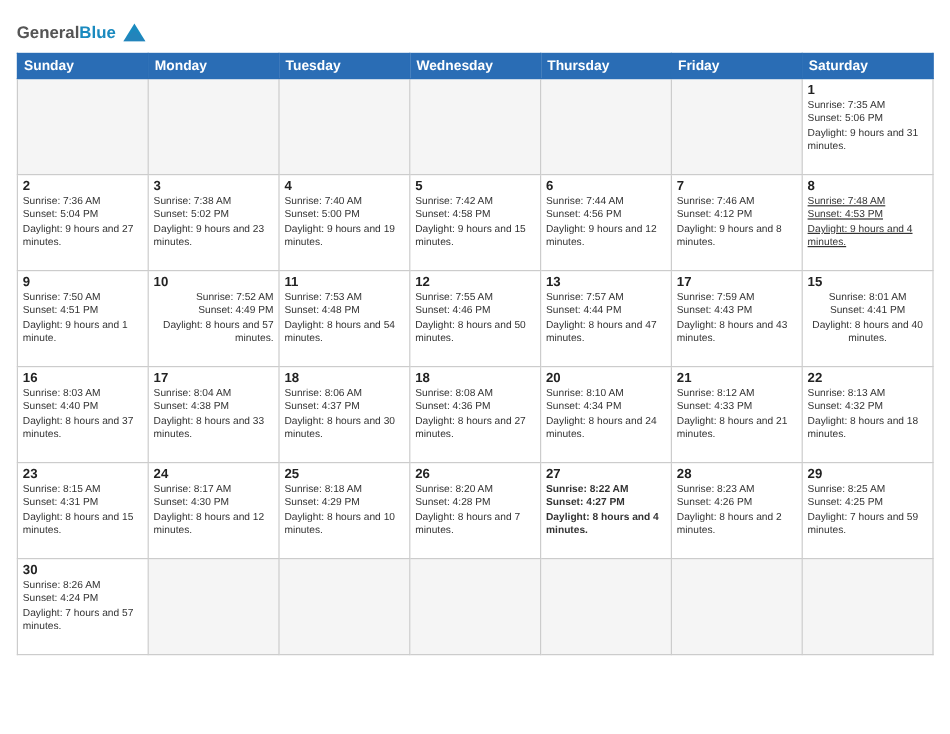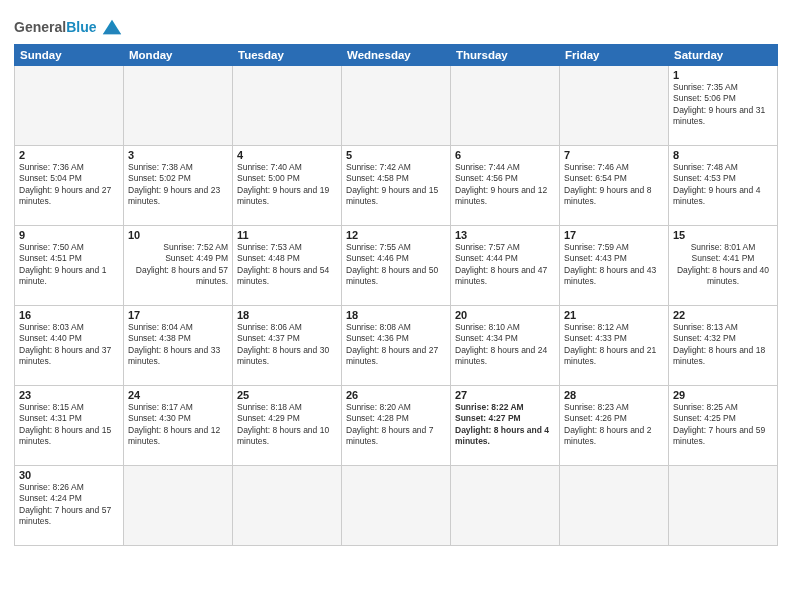--- a/index.html
+++ b/index.html
@@ -165,26 +165,26 @@
           </td>
           <td>
             <span class="day-number">6</span>
             <div class="day-info" style="white-space: pre-line;">Sunrise: 7:44 AM
 Sunset: 4:56 PM
 Daylight: 9 hours and 12 minutes.</div>
           </td>
           <td>
             <span class="day-number">7</span>
             <div class="day-info" style="white-space: pre-line;">Sunrise: 7:46 AM
-Sunset: 6:54 PM
+Sunset: 4:12 PM
 Daylight: 9 hours and 8 minutes.</div>
           </td>
           <td>
             <span class="day-number">8</span>
-            <div class="day-info" style="white-space: pre-line;">Sunrise: 7:48 AM
+            <div class="day-info" style="white-space: pre-line; text-decoration: underline;">Sunrise: 7:48 AM
 Sunset: 4:53 PM
 Daylight: 9 hours and 4 minutes.</div>
           </td>
         </tr>
         <tr>
           <td>
             <span class="day-number">9</span>
             <div class="day-info" style="white-space: pre-line;">Sunrise: 7:50 AM
 Sunset: 4:51 PM
 Daylight: 9 hours and 1 minute.</div>

